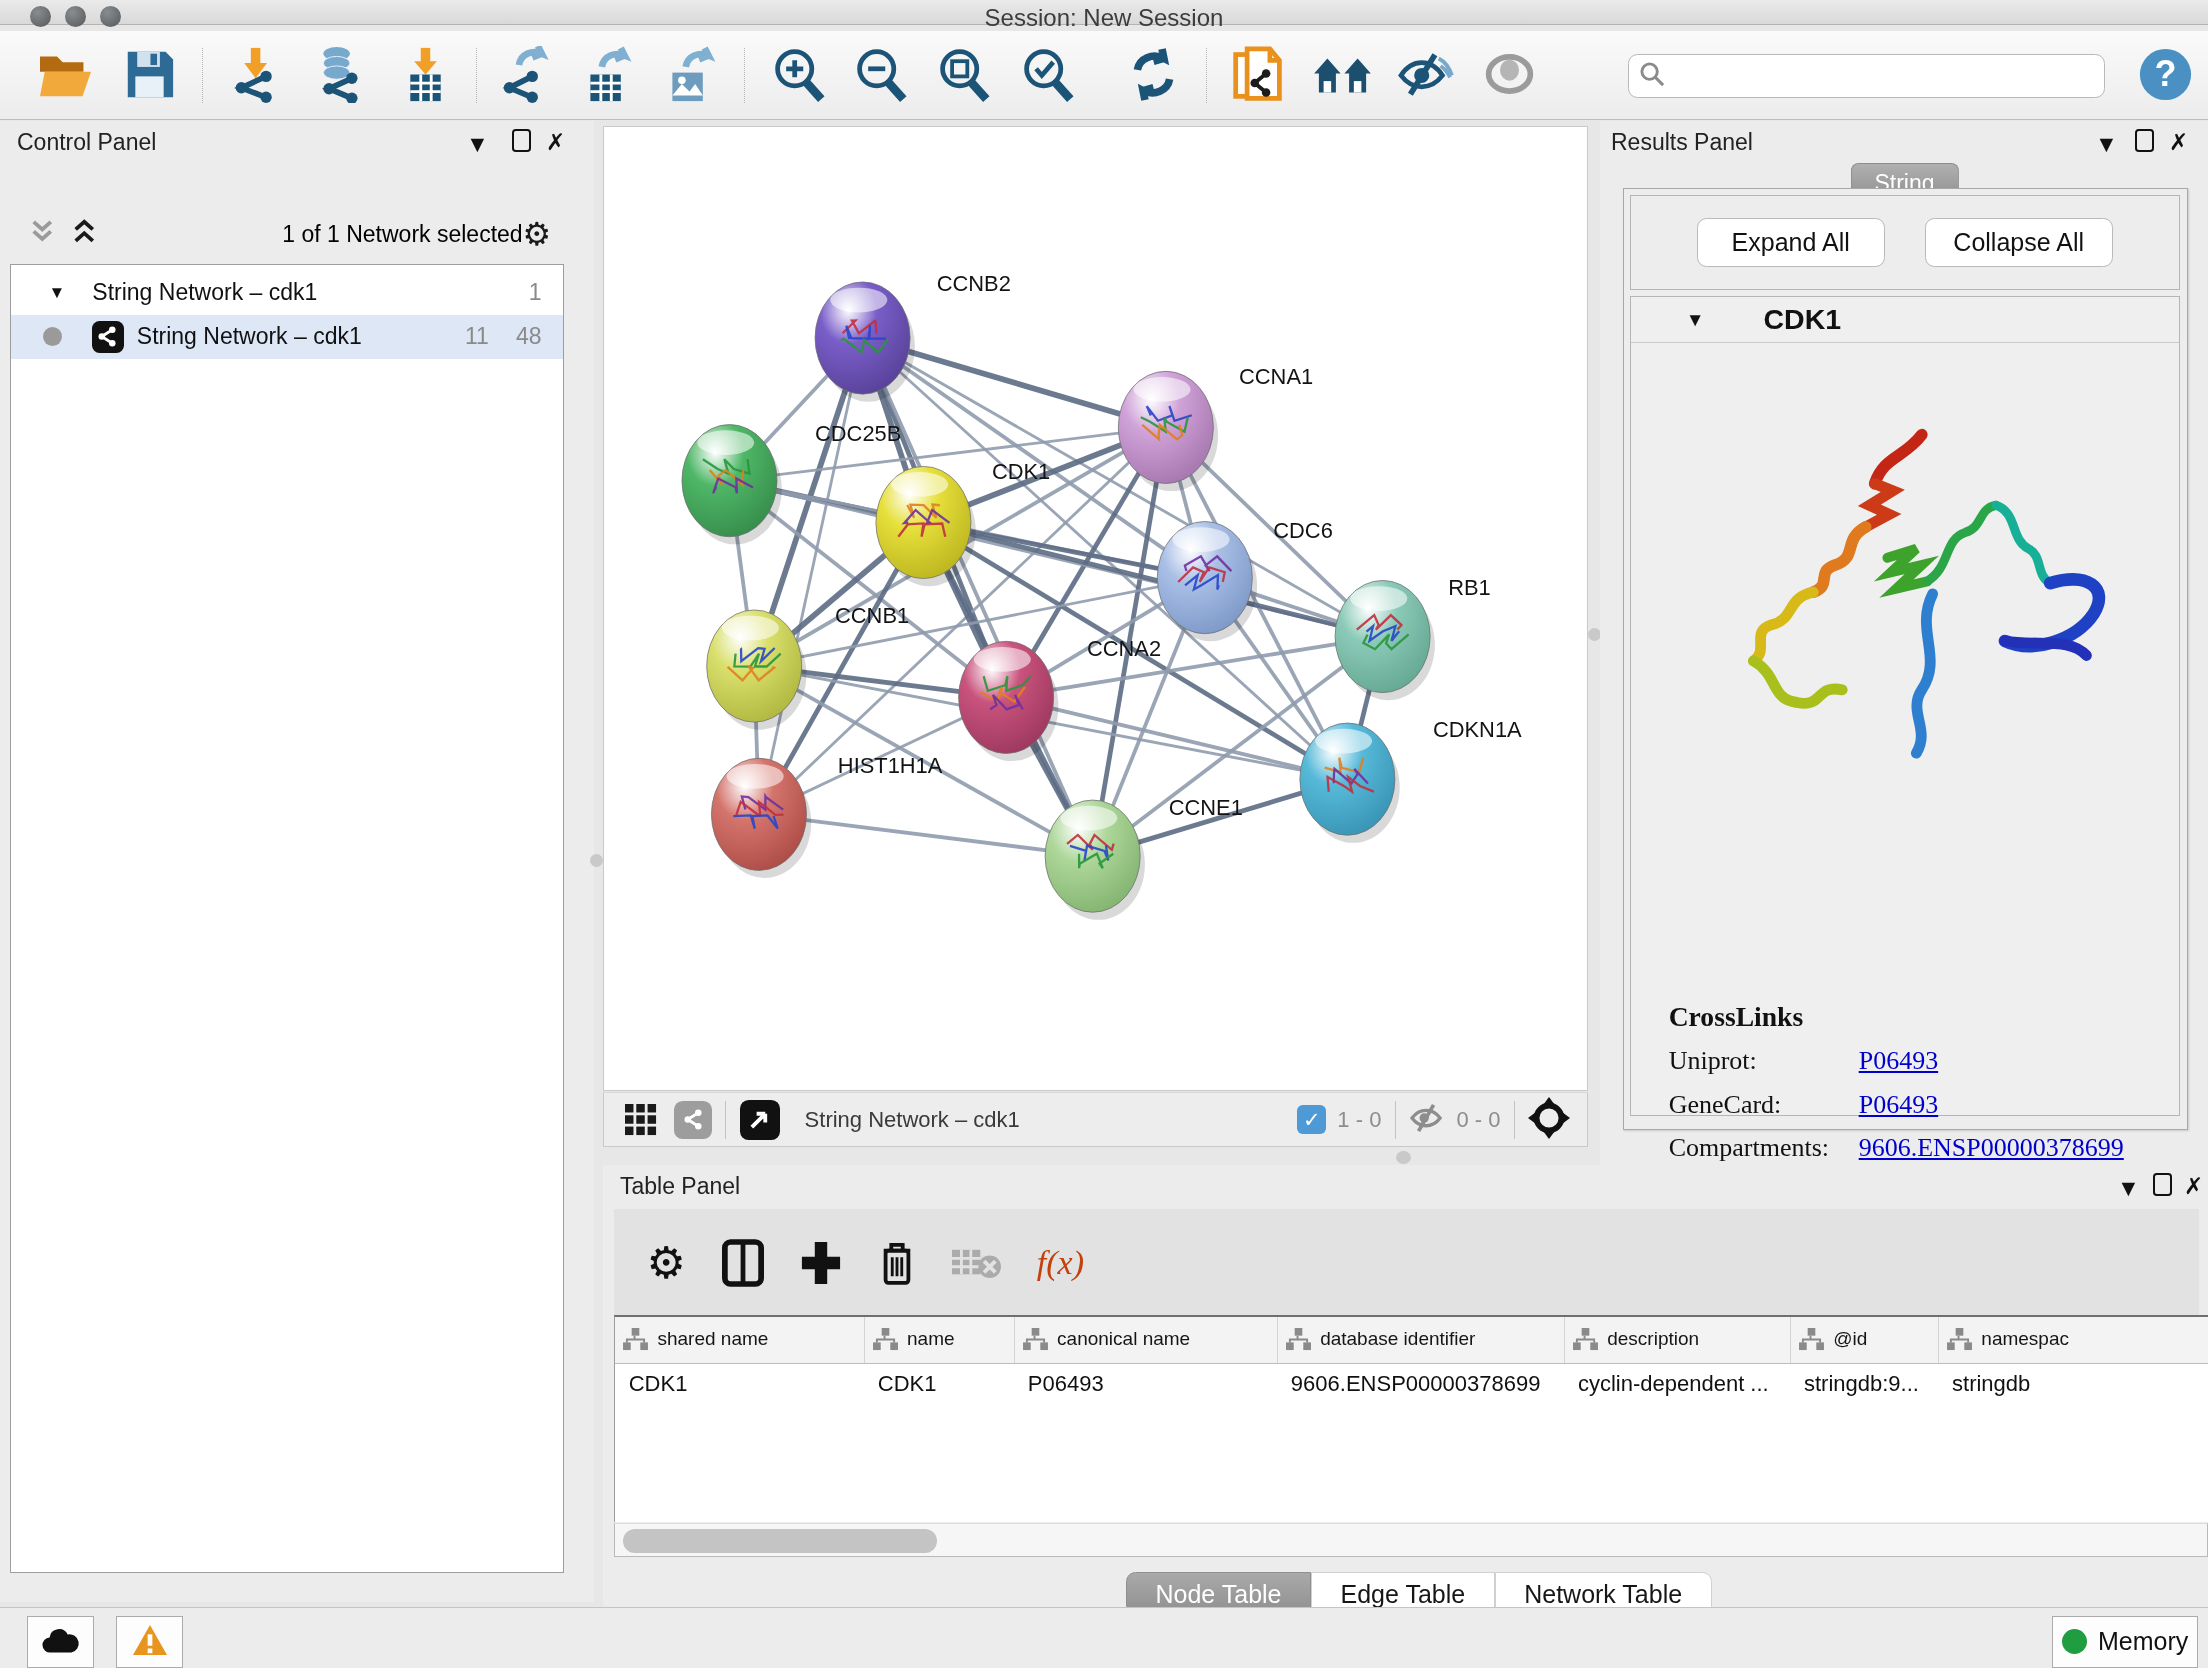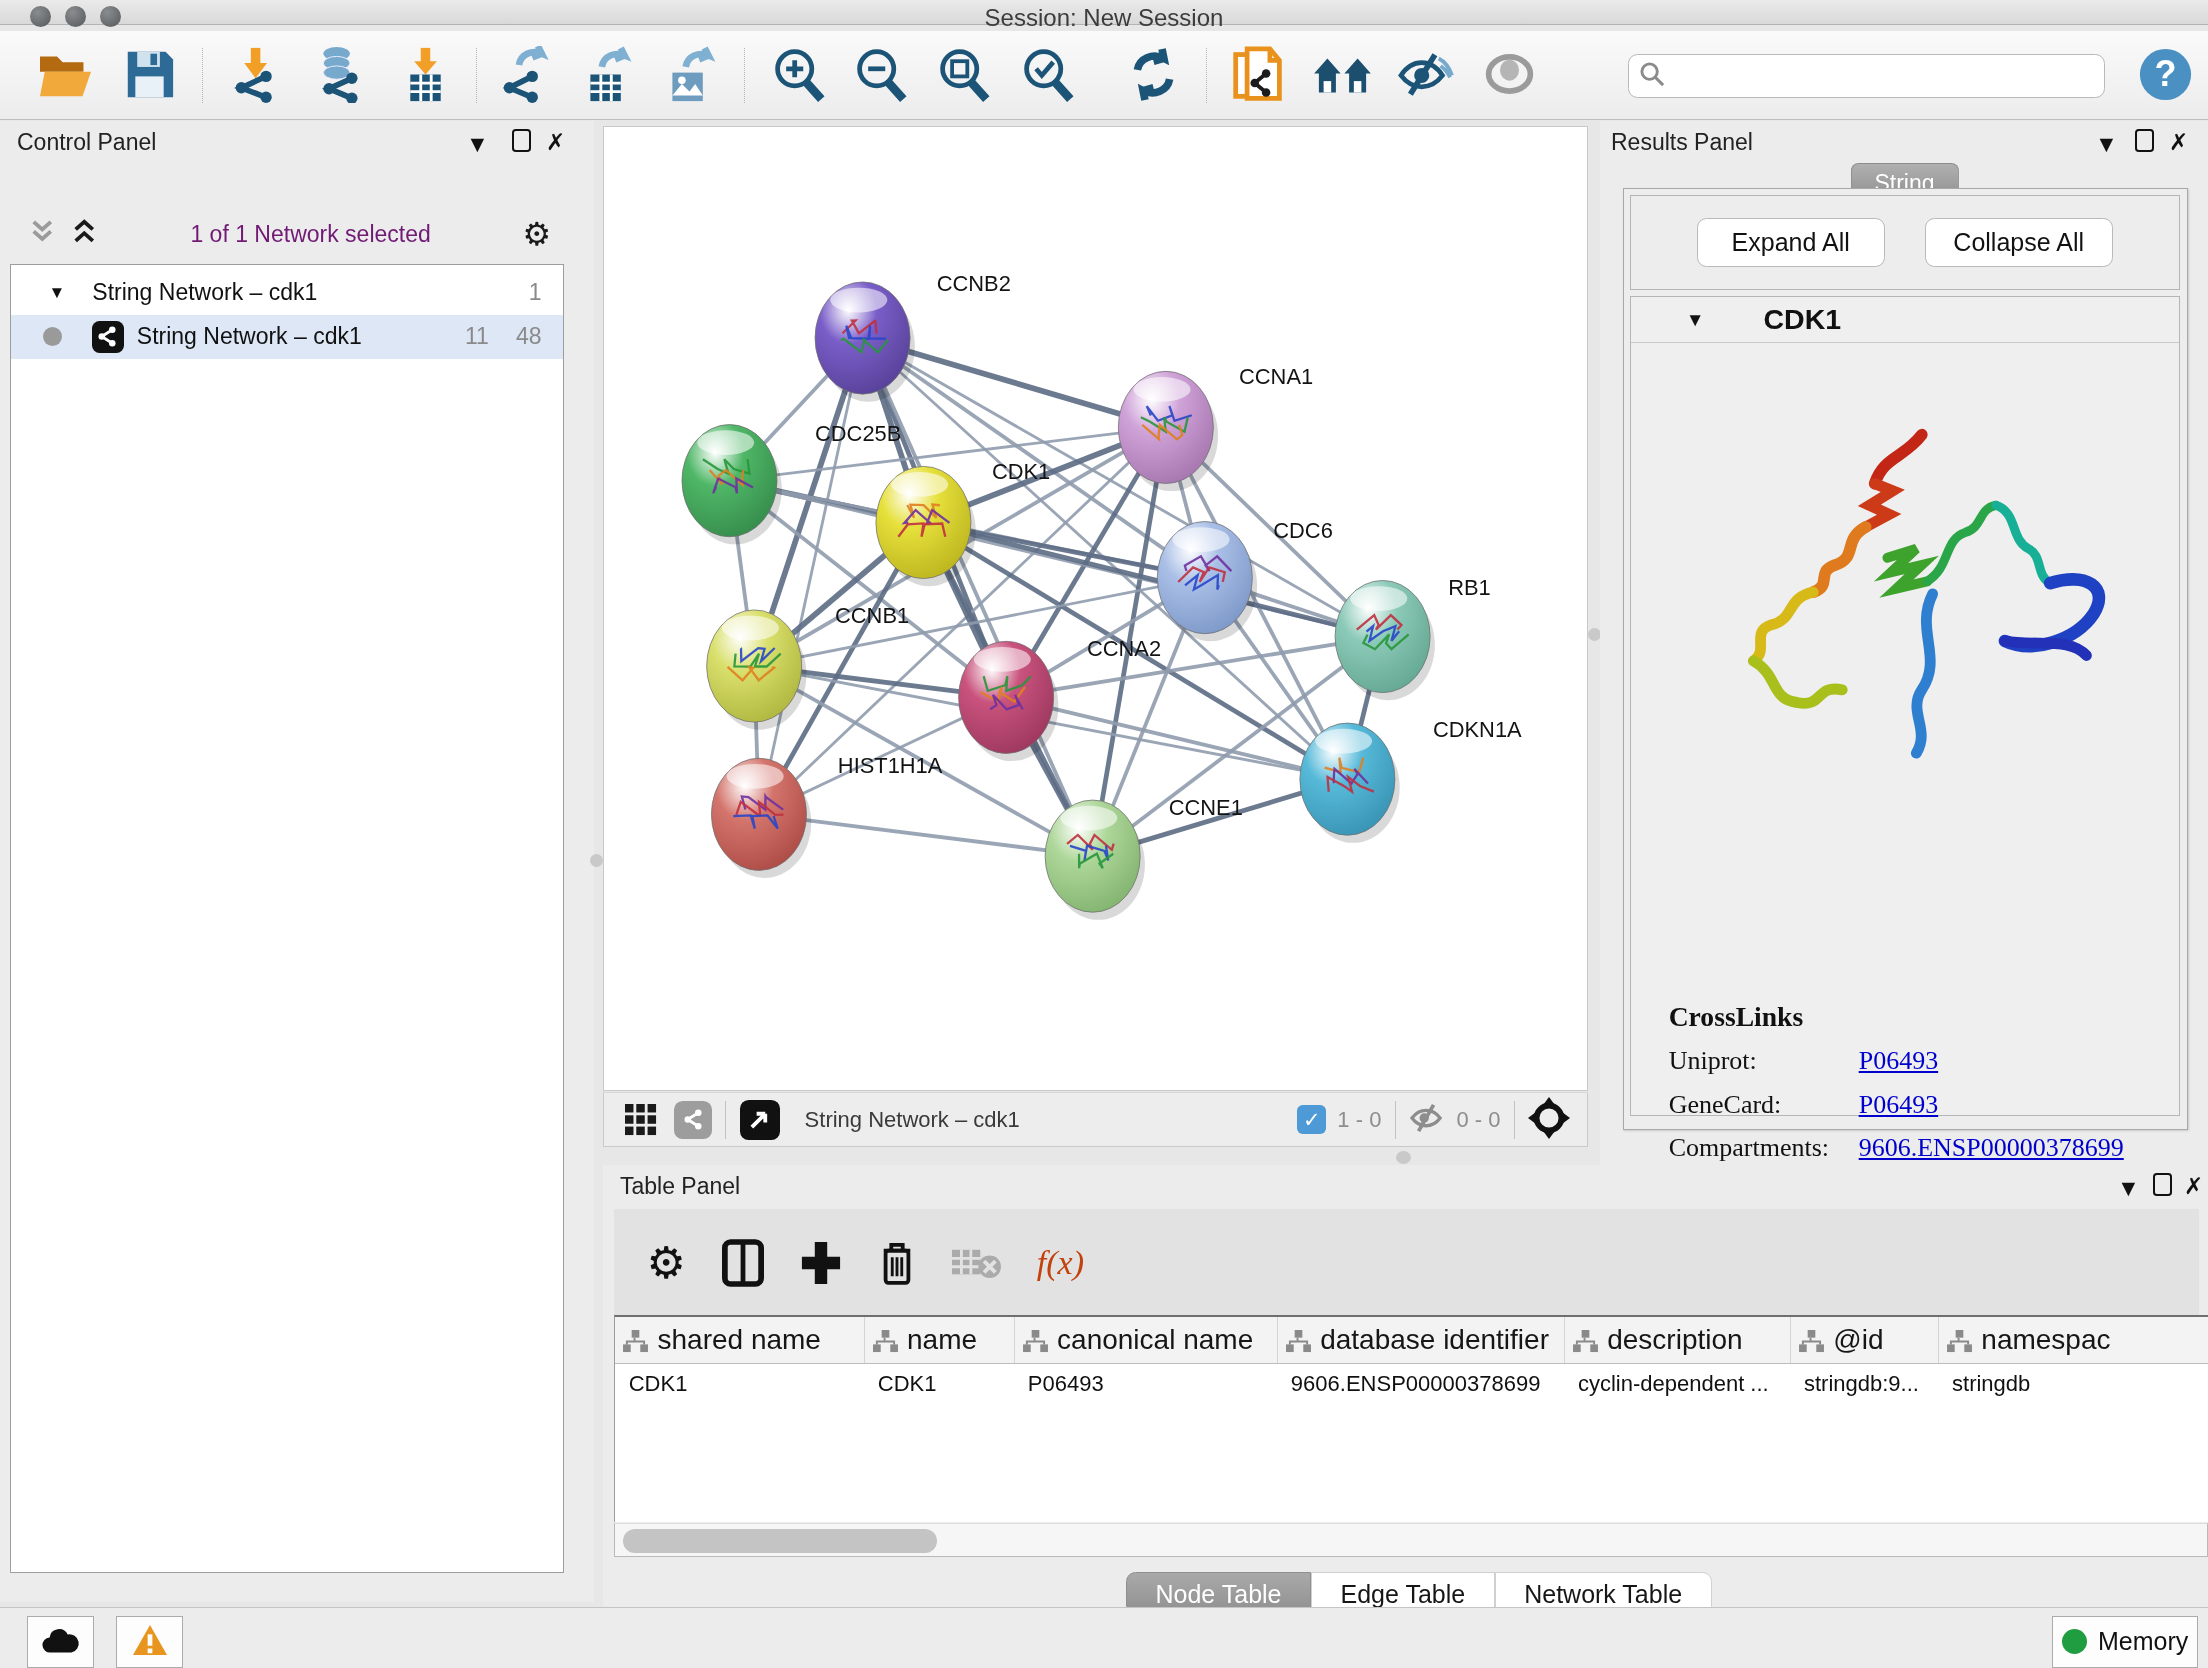--- a/index.html
+++ b/index.html
@@ -80,21 +80,21 @@
   #table-panel { left:603px; top:1165px; width:1605px; height:442px; background:#ececec; }
   #tp-toolbar { left:11.4px; top:44px; width:1585px; height:107px; background:#e2e2e2;
     display:flex; align-items:center; gap:36px; padding-left:32px; }
   .tp-icon { cursor:pointer; display:inline-flex; align-items:center; }
   #tp-fx { font-family:"Liberation Serif","DejaVu Serif",serif; font-style:italic;
     font-size:34px; color:#c2410c; }
   #tp-table-wrap { left:11.4px; top:150px; width:1594px; height:207px; background:#fff;
     border-top:2.9px solid #6f6f6f; border-left:1.9px solid #9d9d9d; overflow:hidden; }
   table { border-collapse:collapse; table-layout:fixed; width:1807px; }
   th { height:46px; background:#f3f3f3; border-right:1px solid #d4d4d4;
-    border-bottom:1.9px solid #bdbdbd; font-weight:normal; font-size:28px; color:#161616;
+    border-bottom:1.9px solid #bdbdbd; font-weight:normal; font-size:19px; color:#161616;
     text-align:left; padding-left:7.6px; white-space:nowrap; overflow:hidden; }
   td { height:42px; font-size:22px; color:#111; padding-left:13.3px; white-space:nowrap; overflow:hidden; }
   .col-ic { display:inline-block; vertical-align:middle; margin-right:9.5px; }
   #tp-hscroll { left:11.4px; top:358px; width:1594px; height:34px; background:#f6f6f6;
     border:1px solid #b9b9b9; border-top:1px solid #ddd; }
   #tp-hthumb { left:7.6px; top:4.8px; width:314px; height:24px; background:#c4c4c4; border-radius:12.4px; }
   #tp-tabs { left:523px; top:407px; display:flex;align-items:center; }
   .tp-tab { height:44px; font-size:25px; display:inline-flex; align-items:center;
     justify-content:center; padding:0 28.5px; background:#fff; border:1px solid #d0d0d0;
     cursor:pointer; color:#161616; }
@@ -288,21 +288,21 @@
   <span class="pctl abs" style="left:546px; top:7.6px; font-weight:bold">✗</span>
 
 
   <div id="cp-subheader" class="abs">
     <span style="margin-left:15px"><svg width="28.5" height="28.5" viewBox="0 0 30 30">
           <path d="M6 4 l9 8 9-8 M6 14 l9 8 9-8" stroke="#9a9a9a" stroke-width="4" fill="none"></path>
         </svg></span>
     <span style="margin-left:13.3px"><svg width="28.5" height="28.5" viewBox="0 0 30 30">
           <path d="M6 12 l9-8 9 8 M6 24 l9-8 9 8" stroke="#1a1a1a" stroke-width="4" fill="none"></path>
         </svg></span>
-    <span style="flex:1; text-align:center; font-size:23px; color:#701a75">1 of 1 Network selected</span>
+    <span style="flex:1; text-align:right; font-size:23px; color:#000000">1 of 1 Network selected</span>
     <span style="margin-right:19px; font-size:32px; color:#1a1a1a">⚙</span>
   </div>
 
   <div id="tree-box" class="abs">
     <div class="tree-row" style="margin-top:5.7px">
       <span style="margin-left:38px; font-size:17px; color:#111">▼</span>
       <span style="margin-left:27px">String Network – cdk1</span>
       <span class="count" style="margin-left:auto; margin-right:21px">1</span>
     </div>
     <div class="tree-row sel">

